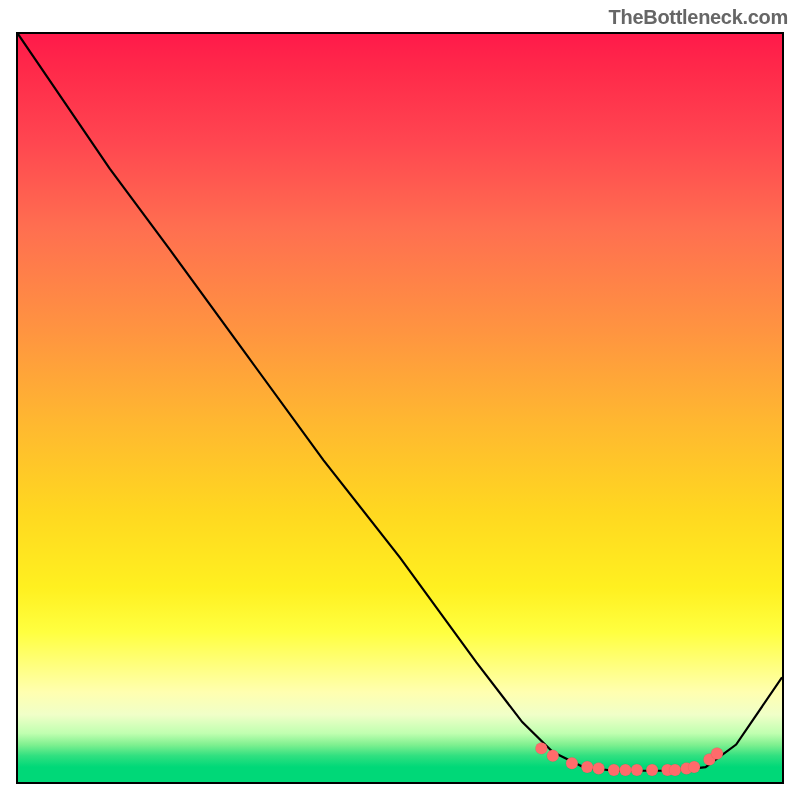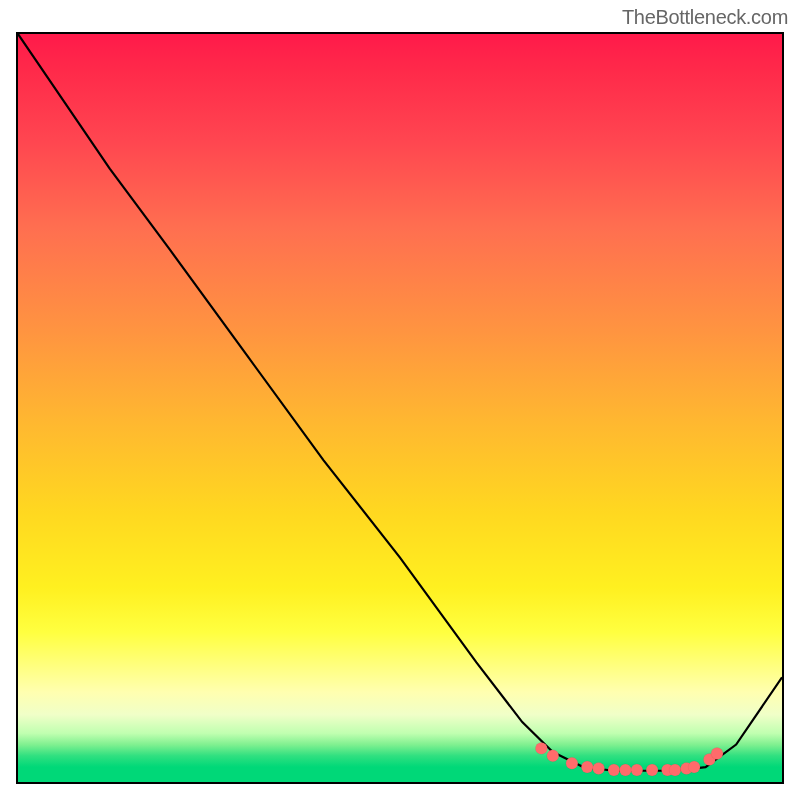--- a/index.html
+++ b/index.html
@@ -39,21 +39,21 @@
       #30e080 96.5%,
       #00d878 98%,
       #00d878 100%
     );
   }
   .watermark {
     position: absolute;
     top: 6px;
     right: 12px;
     font-size: 20px;
-    font-weight: normal;
+    font-weight: bold;
     color: #666;
     letter-spacing: -0.3px;
   }
   svg.curve {
     position: absolute;
     inset: 0;
     width: 100%;
     height: 100%;
   }
   .dot {

